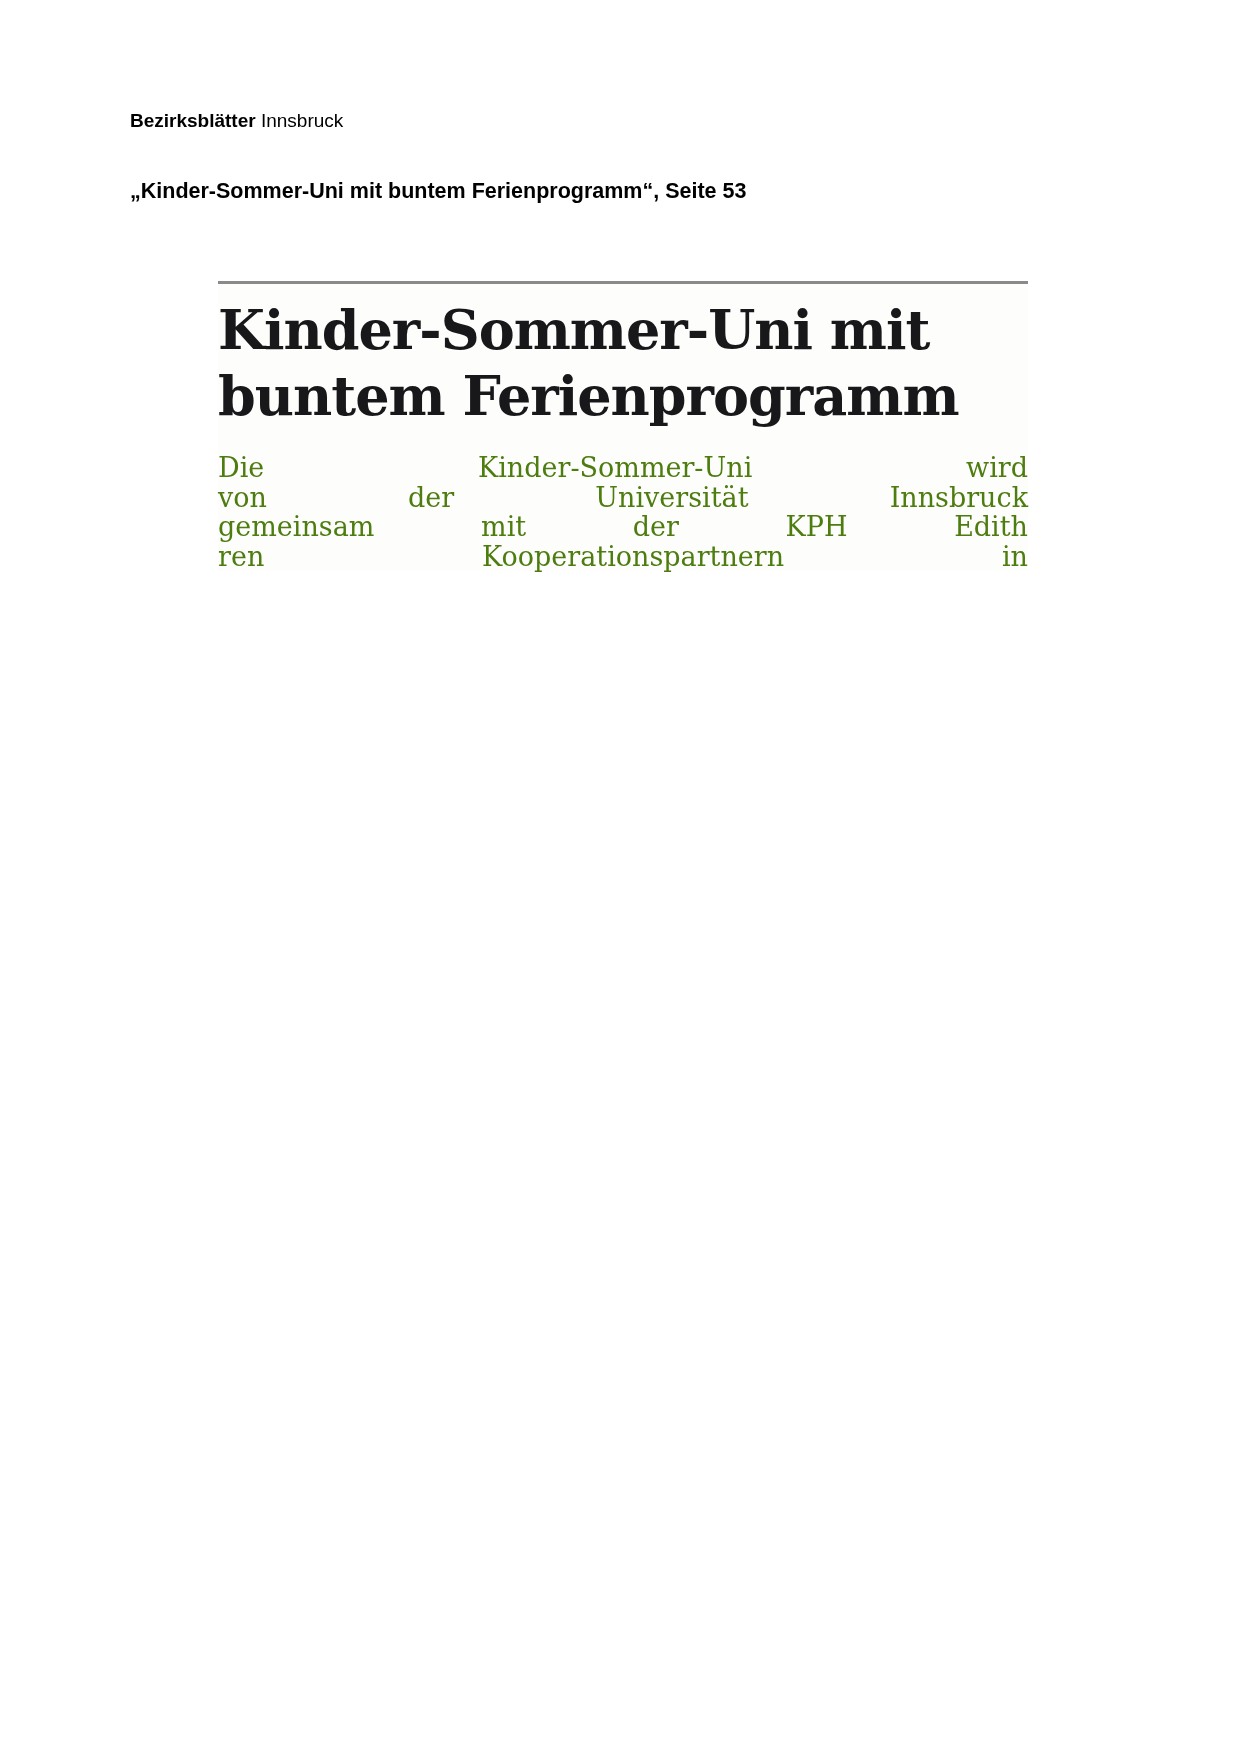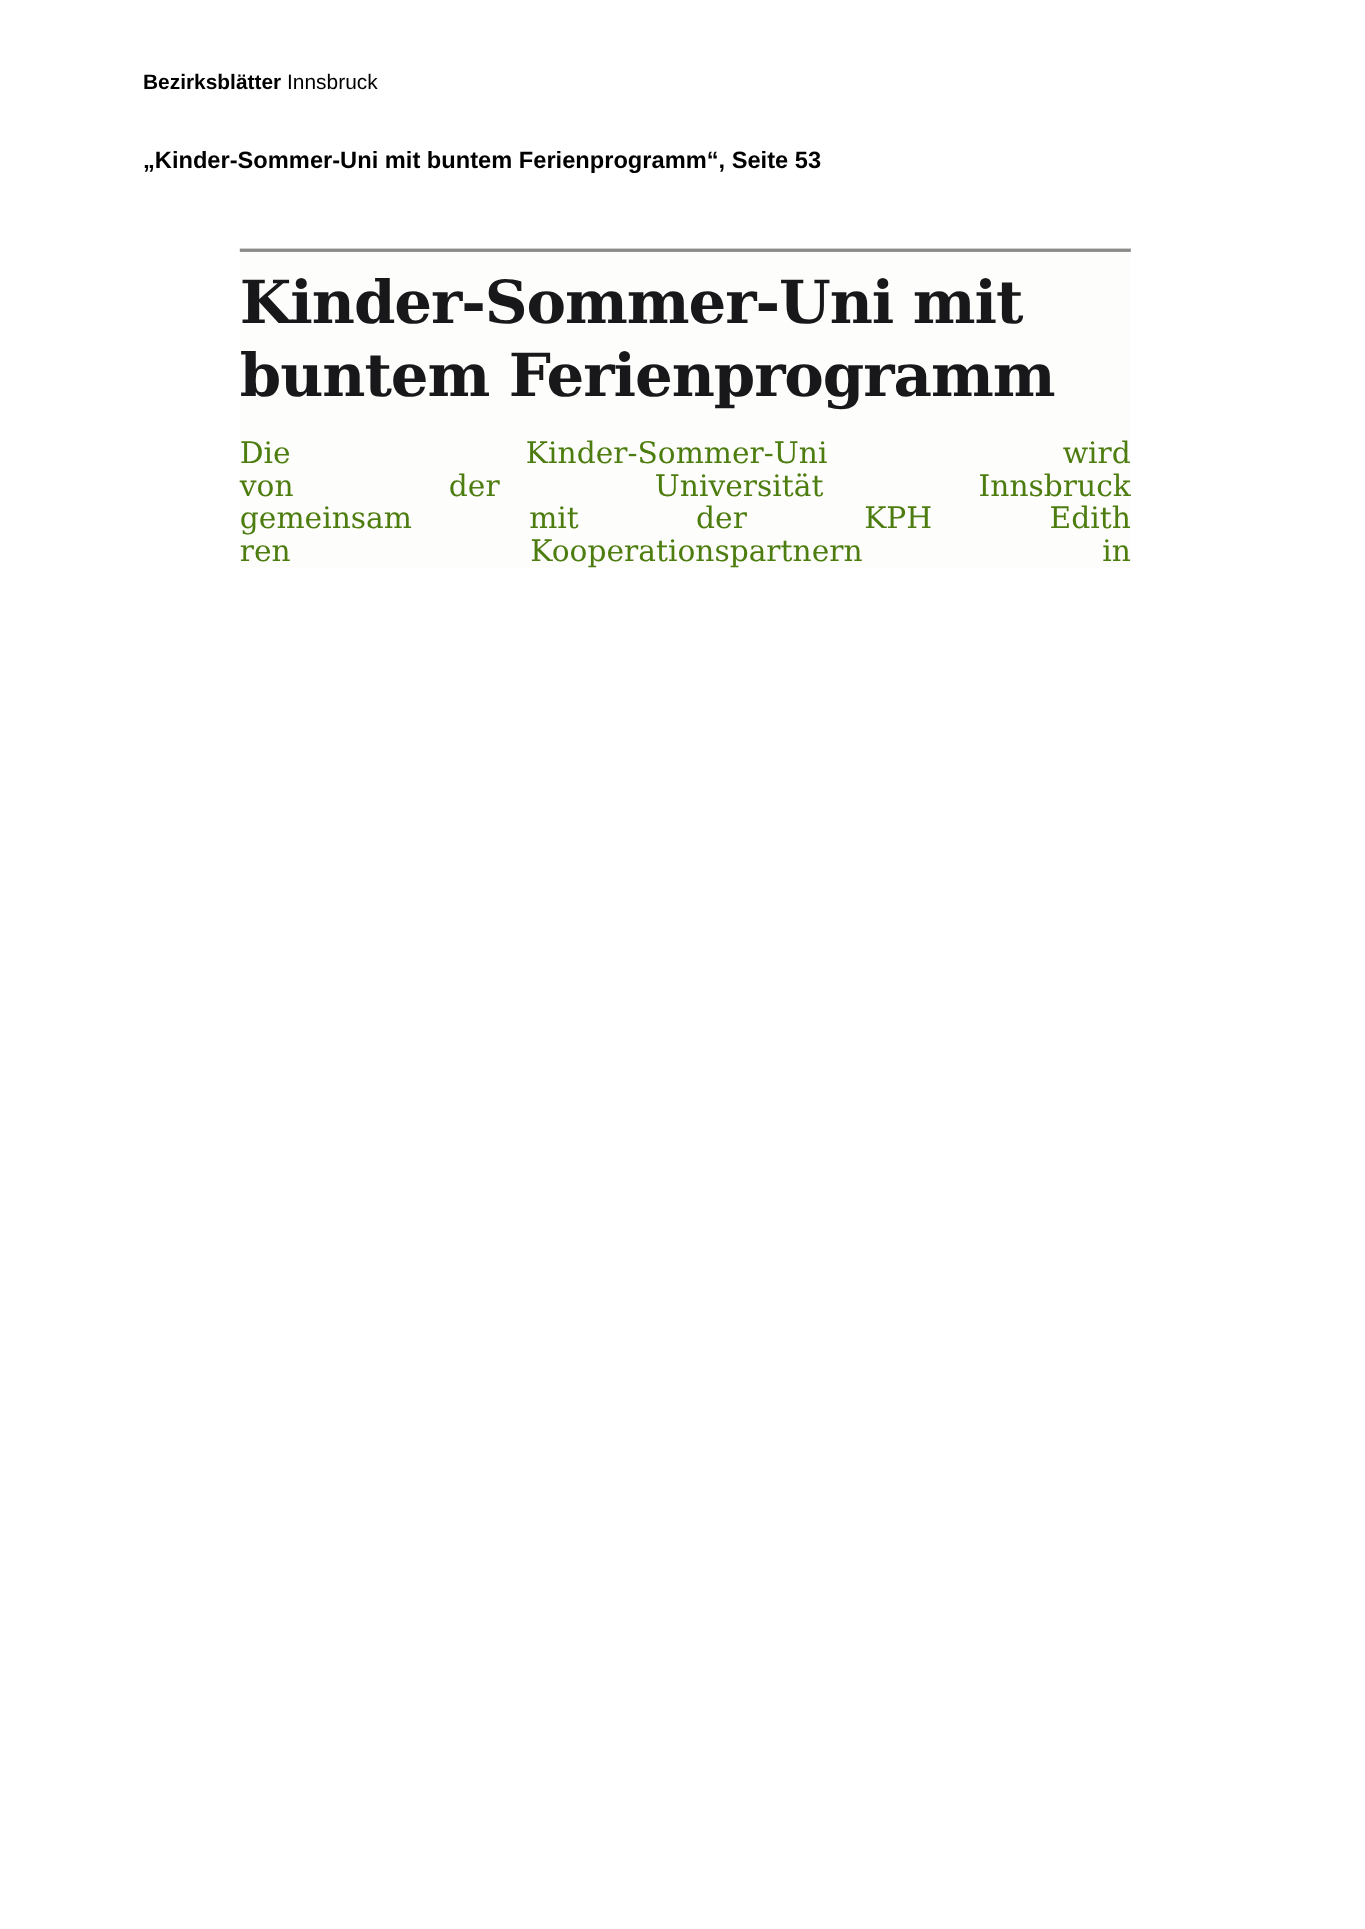--- a/index.html
+++ b/index.html
@@ -8,20 +8,21 @@
     background: #ffffff;
   }
   .page {
     position: relative;
     width: 1241px;
     height: 1261px;
     background: #ffffff;
     font-family: "Liberation Sans", sans-serif;
     color: #000000;
     overflow: hidden;
+    margin-top: 45px;
   }
 
   
   .brand-line {
     position: absolute;
     left: 130px;
     top: 64px;
     font-size: 19px;
     line-height: 24px;
     color: #000000;
@@ -38,21 +39,21 @@
     font-weight: bold;
     line-height: 28px;
     color: #000000;
     white-space: nowrap;
   }
 
   
   .clipping {
     position: absolute;
     left: 218px;
-    top: 226px;
+    top: 236px;
     width: 810px;
     background: #fdfdfc;
   }
   .clipping .top-rule {
     width: 100%;
     height: 3px;
     background: #8a8a8a;
   }
   .headline {
     margin-top: 13px;

